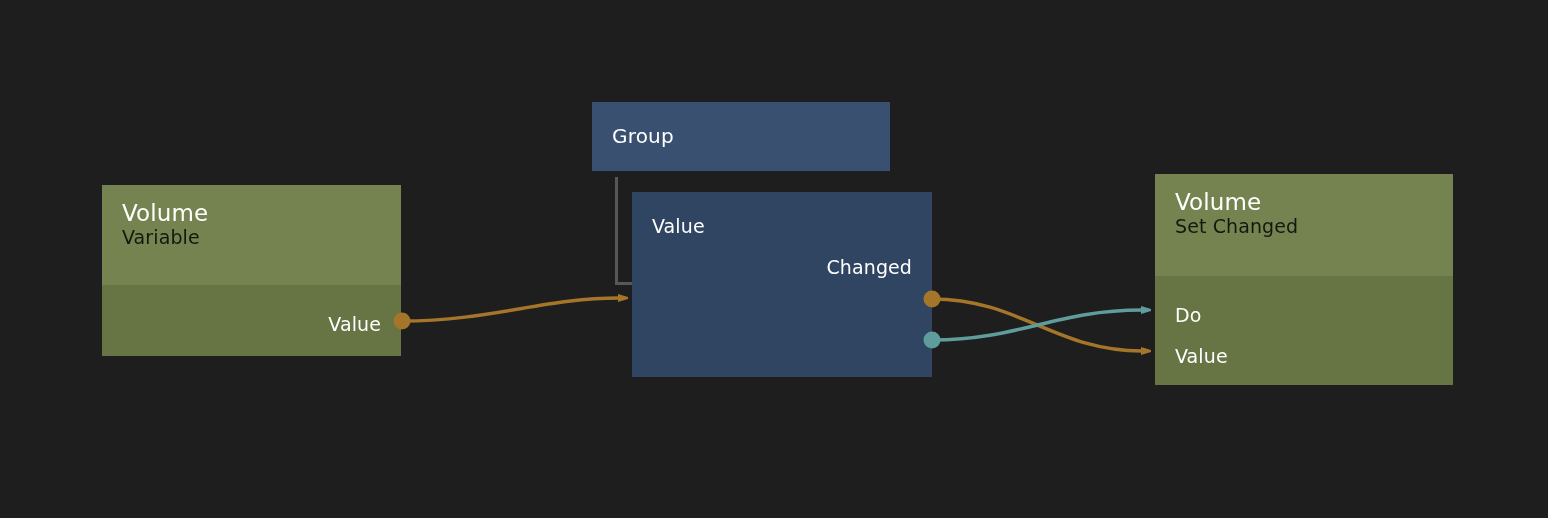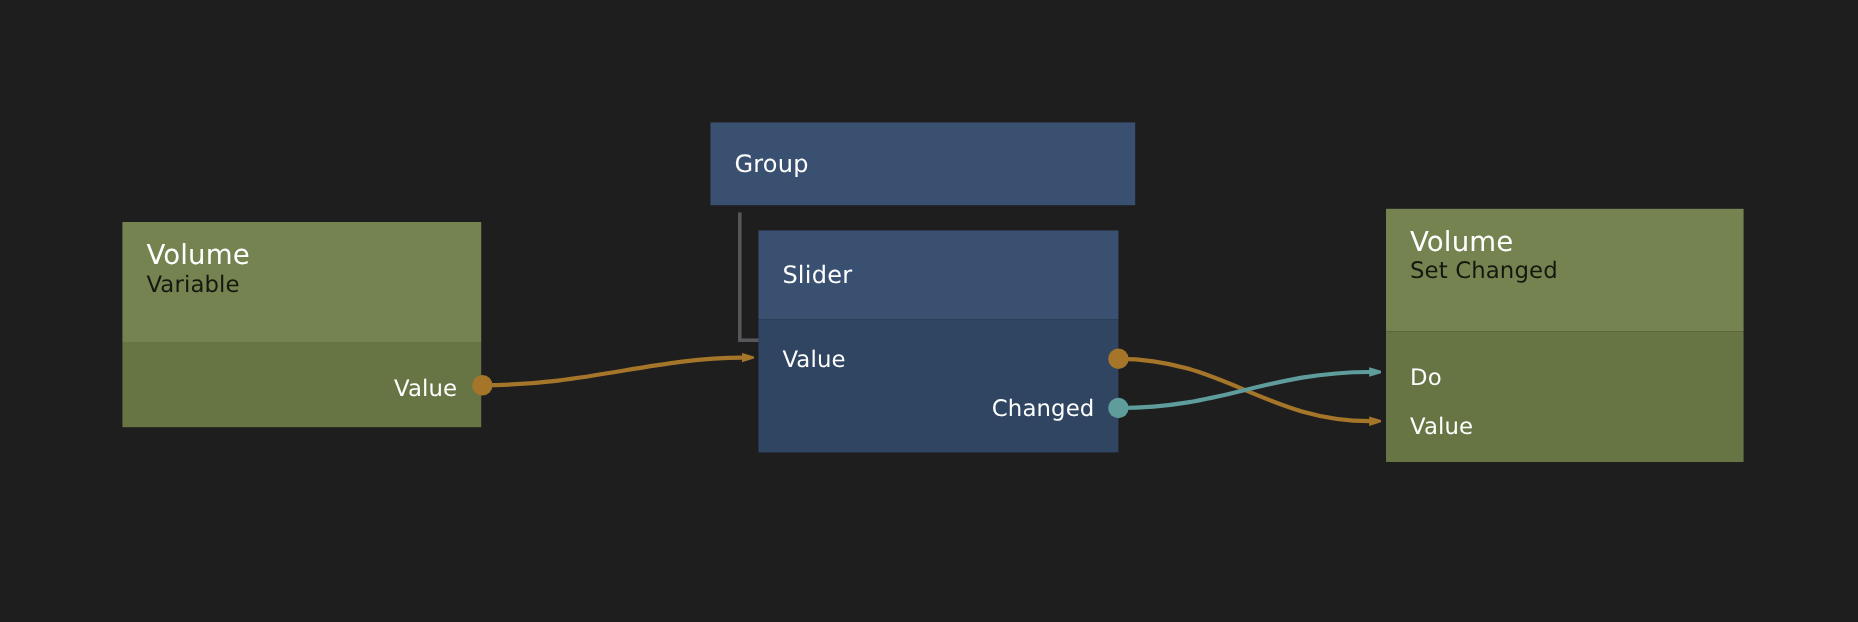--- a/index.html
+++ b/index.html
@@ -133,30 +133,27 @@
     <div class="node-header" style="height:100px;">
       <div class="node-title">Volume</div>
       <div class="node-subtitle">Variable</div>
     </div>
     <div class="node-body">
       <div class="port-label right" style="top:30px;">Value</div>
     </div>
   </div>
   <div class="port-dot orange" style="left:402px; top:321px;"></div>
 
-  <div class="node blue group-strip" style="left:592px; top:102px; width:354px; height:69px; background:#3a5070;">
+  <div class="node blue group-strip" style="left:592px; top:102px; width:298px; height:69px; background:#3a5070;">
     <div class="node-header" style="height:69px; background:#3a5070; display:flex; align-items:center; padding-top:0;">
       <div class="node-title-only">Group</div>
     </div>
   </div>
 
   <div class="node blue" style="left:632px; top:192px; width:300px; height:185px;">
-    <div class="node-header" style="height:74px; display:flex; align-items:center; padding-top:0;">
-      <div class="node-title-only">Slider</div>
-    </div>
     <div class="node-body">
       <div class="port-label left" style="top:25px;">Value</div>
       <div class="port-label right" style="top:66px;">Changed</div>
     </div>
   </div>
   <div class="port-dot orange" style="left:932px; top:299px;"></div>
   <div class="port-dot teal" style="left:932px; top:340px;"></div>
 
   <div class="node green" style="left:1155px; top:174px; width:298px; height:211px;">
     <div class="node-header" style="height:102px;">

